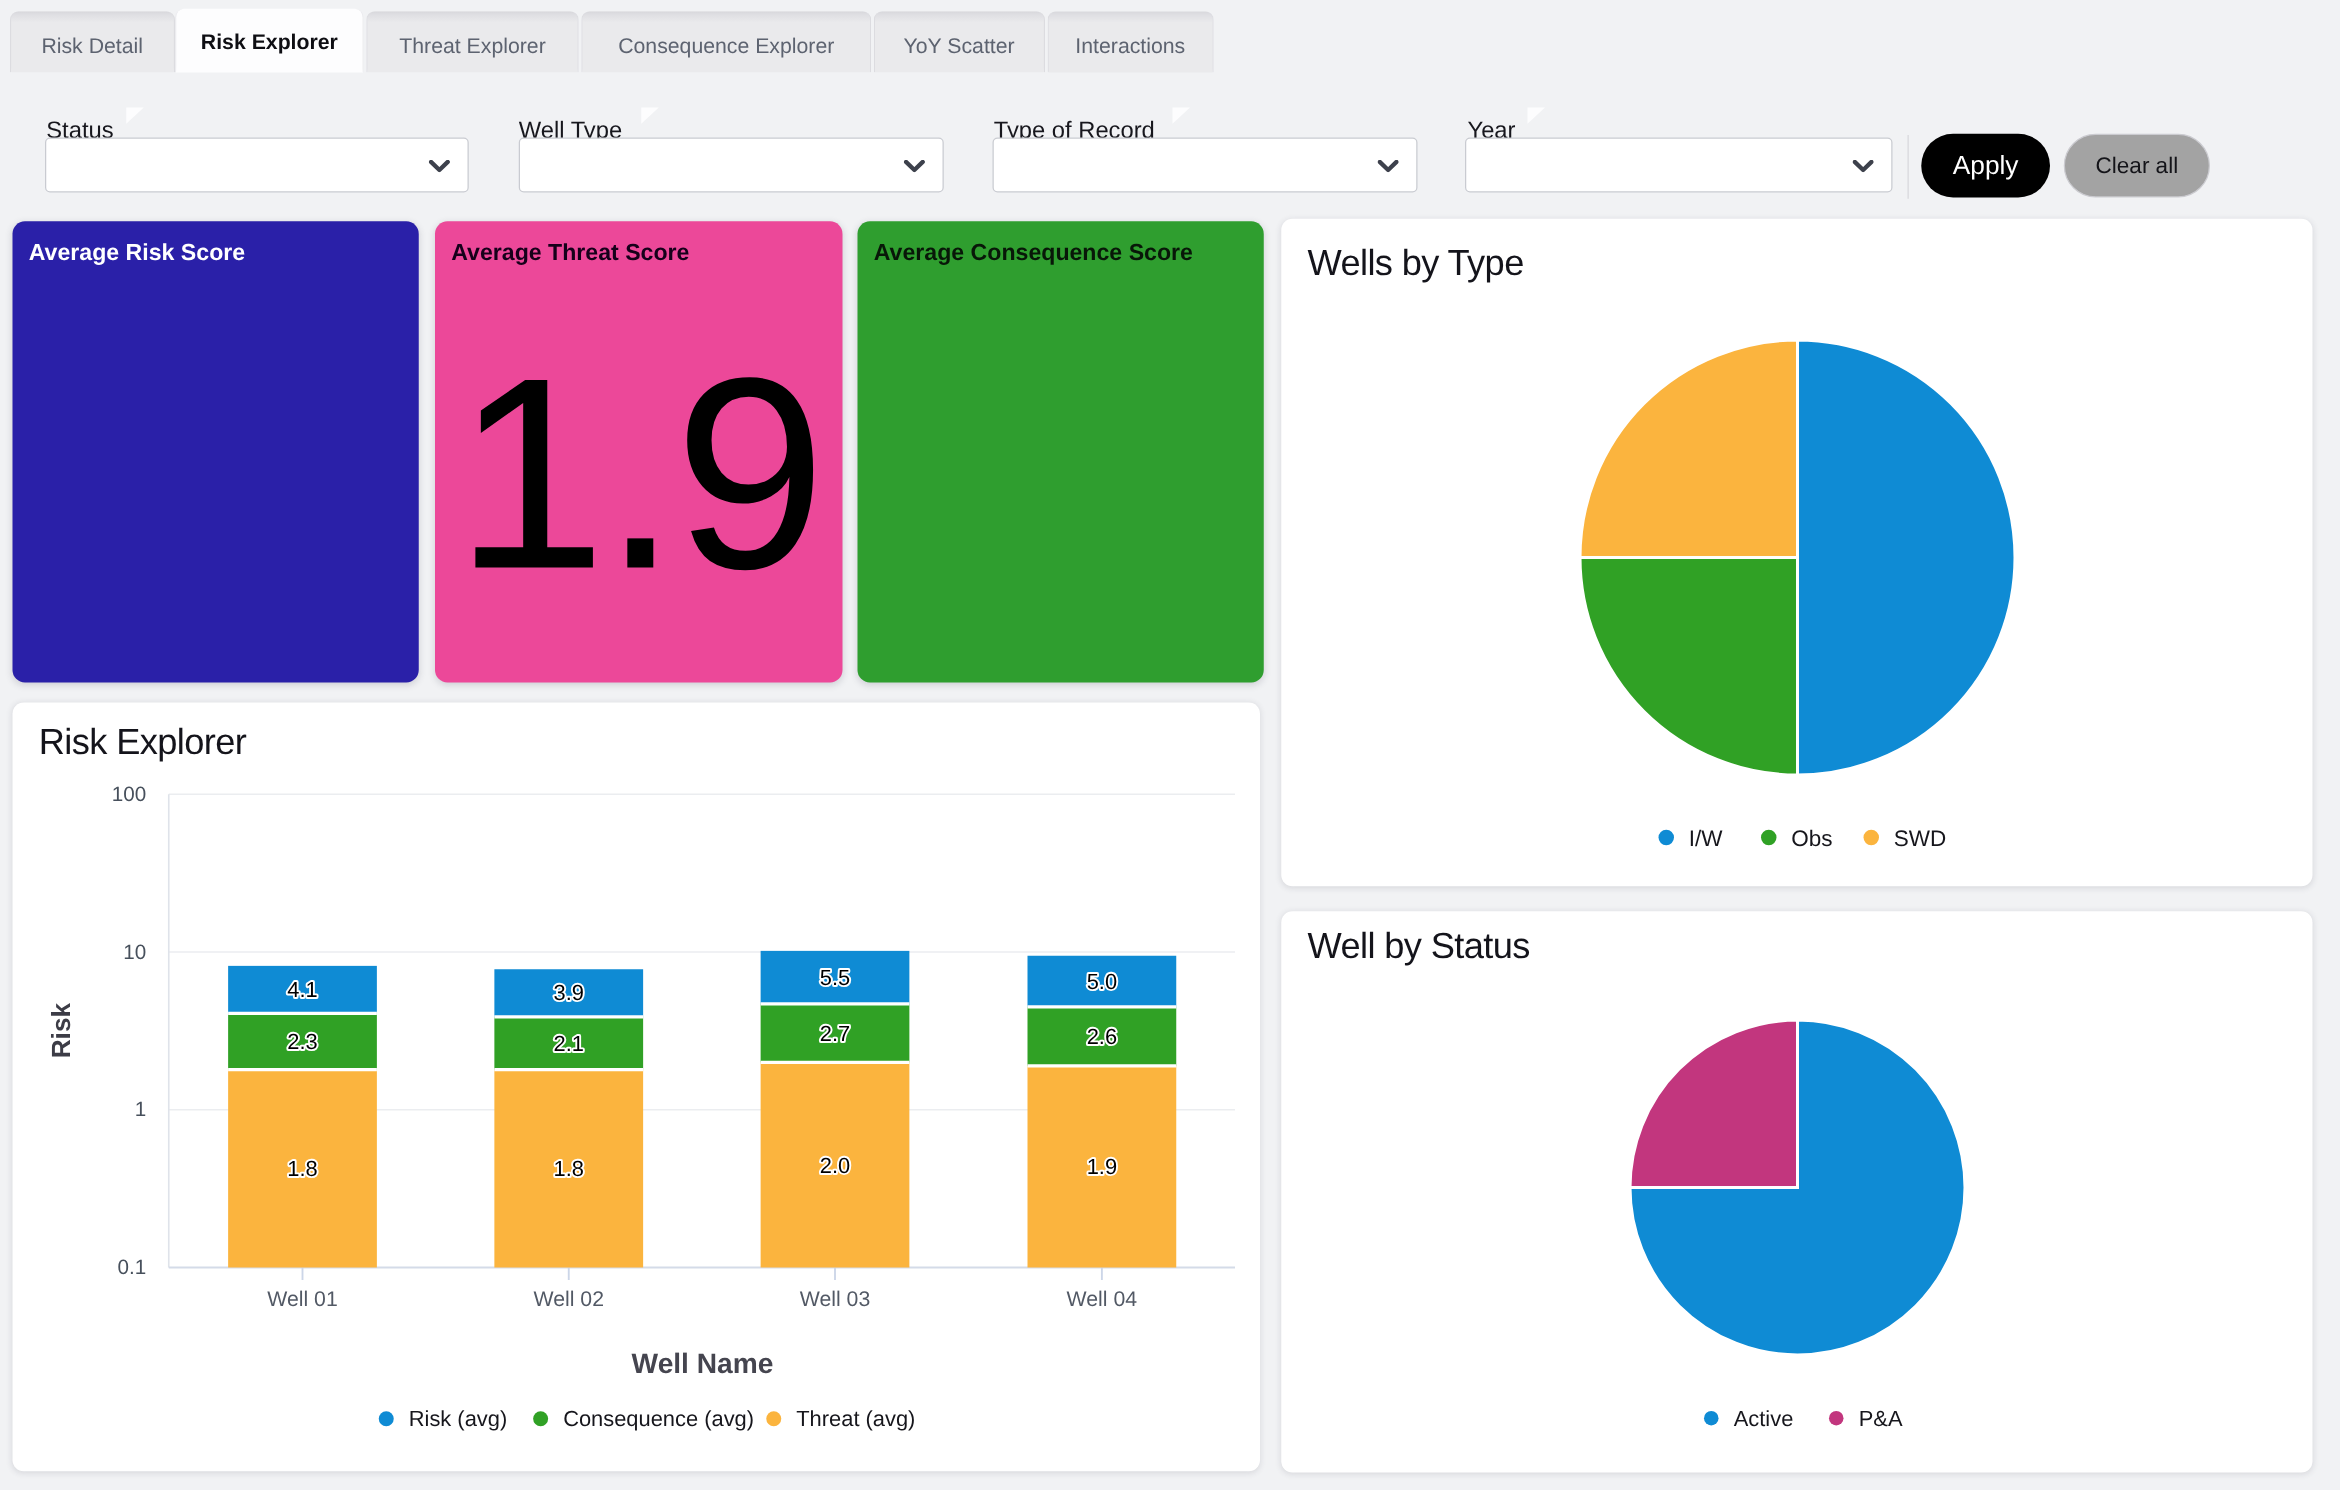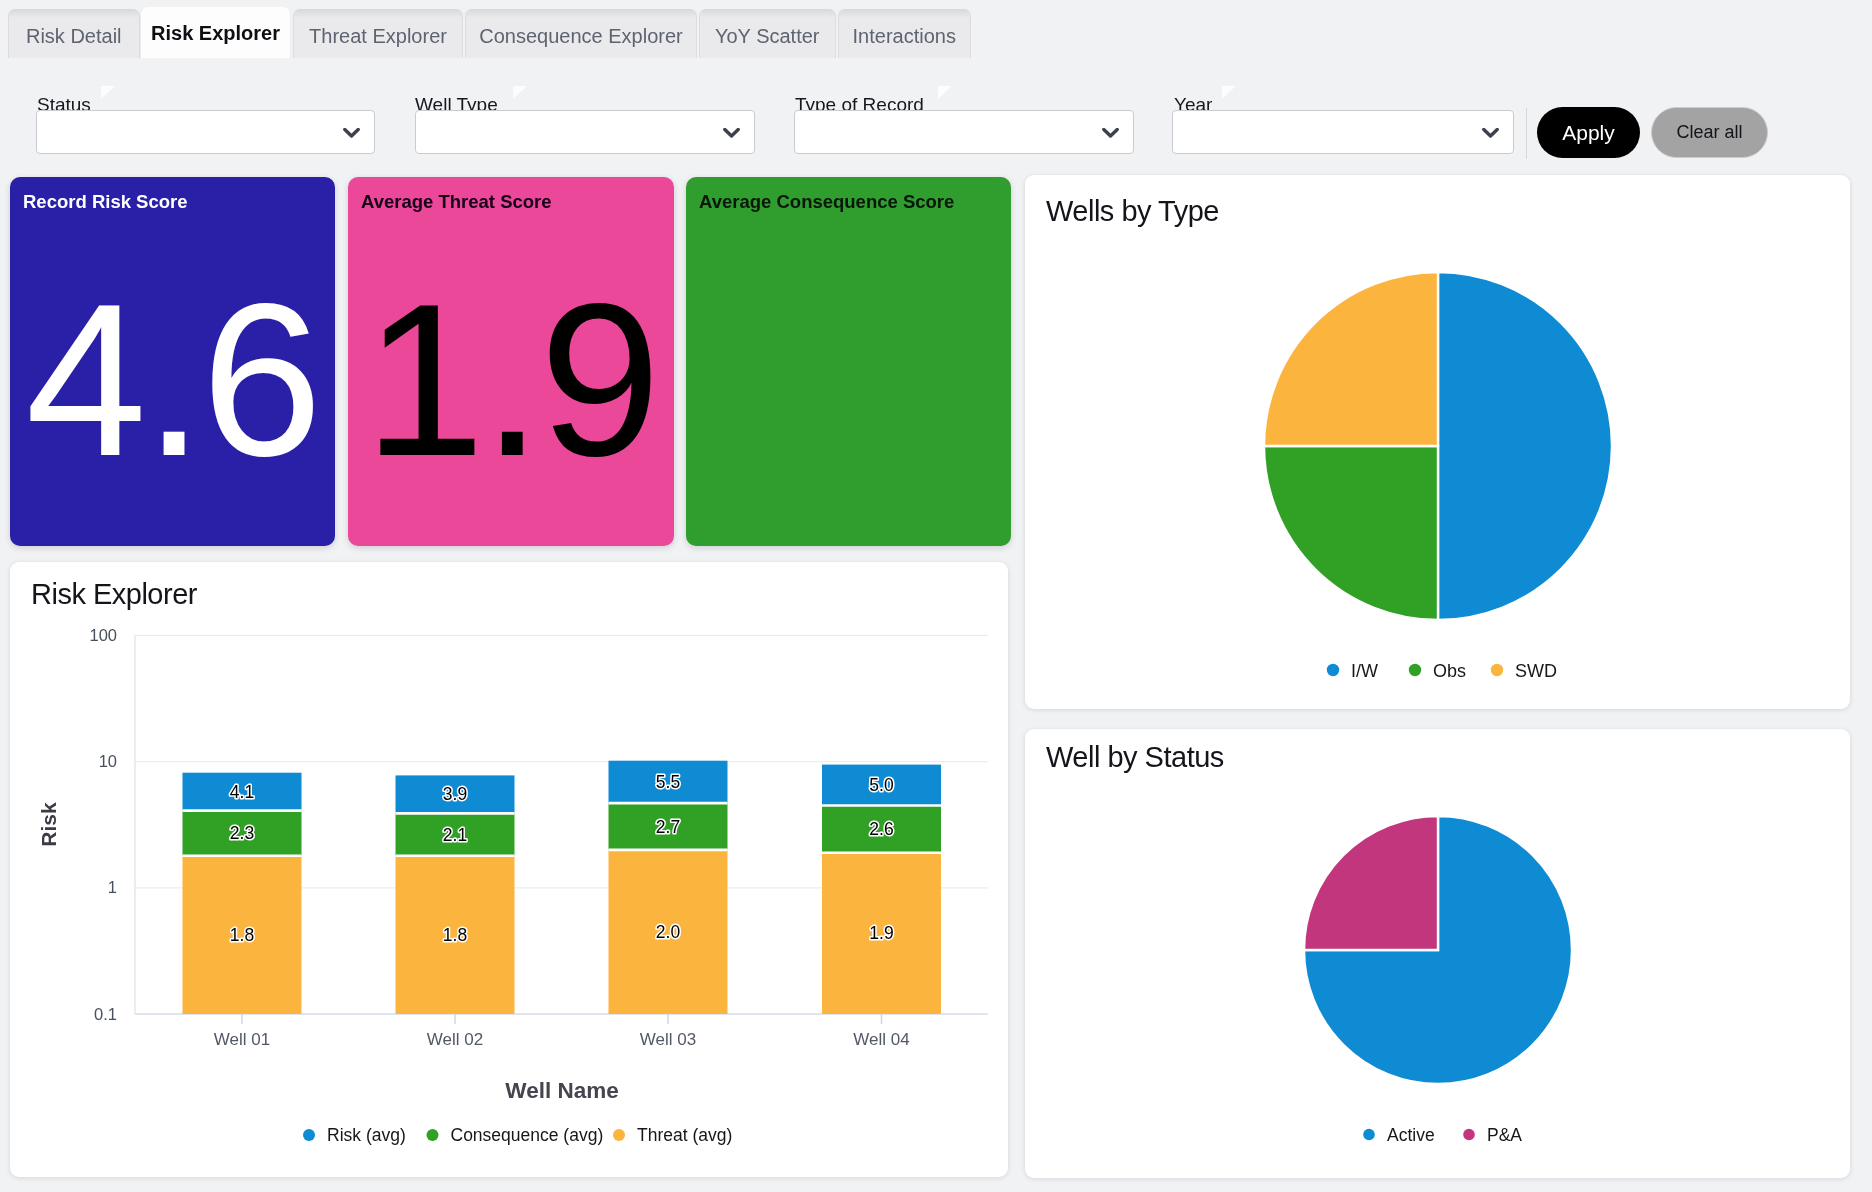--- a/index.html
+++ b/index.html
@@ -1,19 +1,19 @@
 <!DOCTYPE html>
 <html><head>
 <meta charset="utf-8">
 <style>
   * { margin:0; padding:0; box-sizing:border-box; }
   html,body { width:1872px; height:1192px; overflow:hidden; }
   body { font-family:"Liberation Sans", sans-serif; background:#f1f2f4; position:relative; }
   .abs { position:absolute; }
-  .tab { position:absolute; top:9px; height:48.5px; background:linear-gradient(#d7d7db 0, #dfdfe3 3px, #eaeaec 9px); border:1px solid #dcdce0; border-top:none; border-bottom:none; border-radius:7px 7px 0 0; color:#5d6370; font-size:20px; display:flex; align-items:center; justify-content:center; padding-top:7px; }
+  .tab { position:absolute; top:9px; height:48.5px; background:linear-gradient(#d7d7db 0, #dfdfe3 3px, #eaeaec 9px); border:1px solid #dcdce0; border-top:none; border-bottom:none; border-radius:7px 7px 0 0; color:#5d6370; font-size:17px; display:flex; align-items:center; justify-content:center; padding-top:7px; }
   .tab.active { top:6.5px; height:51px; background:#fdfdfe; color:#0e0e13; font-weight:bold; border-color:#ececef; padding-top:3px; }
   .flabel { position:absolute; top:94px; font-size:19px; color:#17171d; }
   .ftri { position:absolute; top:86px; width:0; height:0; border-top:13px solid #fdfdfe; border-right:14px solid transparent; }
   .dd { position:absolute; top:110px; height:44px; background:#fff; border:1px solid #c9cbd1; border-radius:4px; }
   .dd svg { position:absolute; right:14px; top:17px; }
   .card { position:absolute; top:177px; height:369px; border-radius:10px; box-shadow:0 2px 6px rgba(50,50,70,.18); }
   .ctitle { position:absolute; top:14px; left:13px; font-size:18.5px; font-weight:bold; }
   .cnum { position:absolute; top:94px; left:0; right:0; text-align:center; font-size:218px; line-height:1; letter-spacing:-3px; }
   .panel { position:absolute; background:#fff; border-radius:9px; box-shadow:0 1px 5px rgba(50,50,70,.14); }
   .ptitle { position:absolute; left:21px; font-size:29px; color:#14141b; font-weight:400; letter-spacing:-0.5px; }
@@ -59,22 +59,21 @@
       <polyline points="1.8,1.5 8.5,8 15.2,1.5" fill="none" stroke="#3d414c" stroke-width="3.4" stroke-linecap="round" stroke-linejoin="round"></polyline>
     </svg>
 </div>
 
 <div class="abs" style="left:1526px; top:108px; width:1px; height:51px; background:#d8d8dc;"></div>
 
 <div class="abs" style="left:1537px; top:107px; width:103px; height:51px; background:#000000; border-radius:26px; color:#fff; font-size:21px; display:flex; align-items:center; justify-content:center;">Apply</div>
 <div class="abs" style="left:1651px; top:107px; width:117px; height:51px; background:#a3a3a3; border:1px solid #cbcbd0; border-radius:26px; color:#141419; font-size:18px; display:flex; align-items:center; justify-content:center;">Clear all</div>
 
 <div class="card" style="left:10px; width:325px; background:#2a20a8;">
-  <div class="ctitle" style="color:#fff;">Record Risk Score</div>
-  <div class="cnum" style="color:#fff;">4.6</div>
+  <div class="ctitle" style="color:#fff;">Average Risk Score</div>
 </div>
 <div class="card" style="left:348px; width:325.5px; background:#ec4899;">
   <div class="ctitle" style="color:#16001a;">Average Threat Score</div>
   <div class="cnum" style="color:#000;">1.9</div>
 </div>
 <div class="card" style="left:686px; width:325px; background:#2f9e2f;">
   <div class="ctitle" style="color:#081708;">Average Consequence Score</div>
 </div>
 
 <div class="panel" style="left:10px; top:562px; width:998px; height:615px;">

